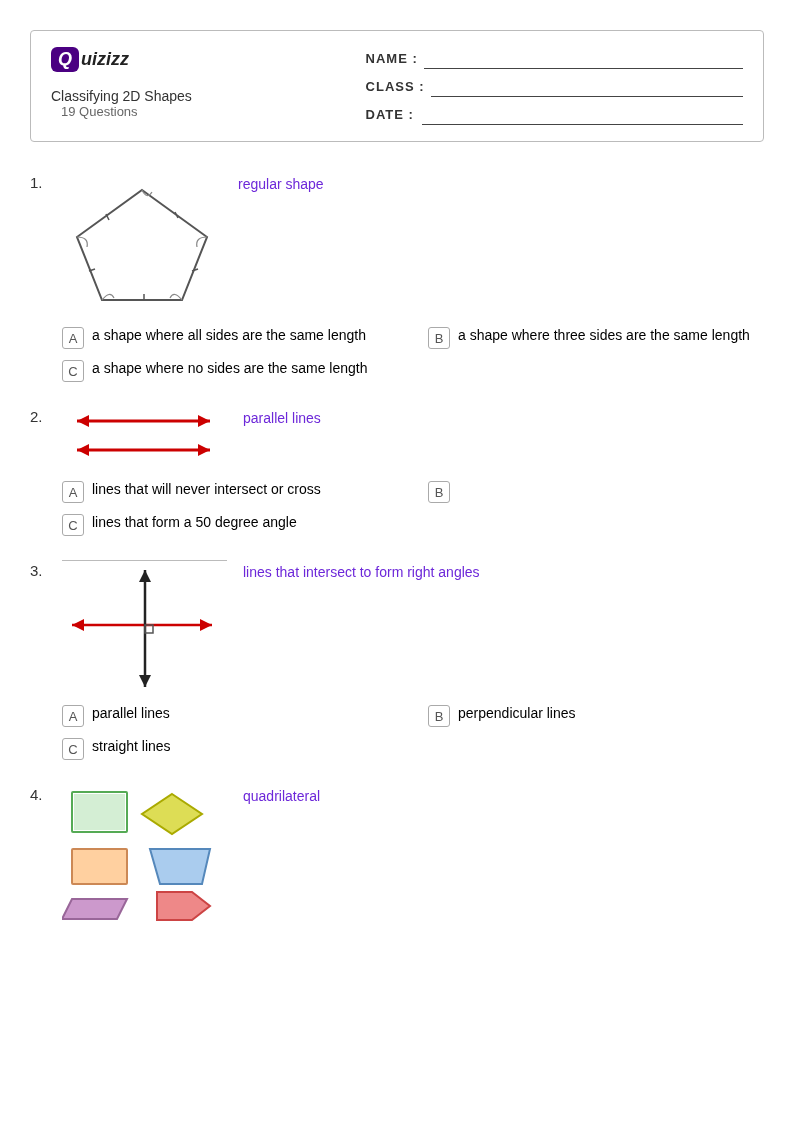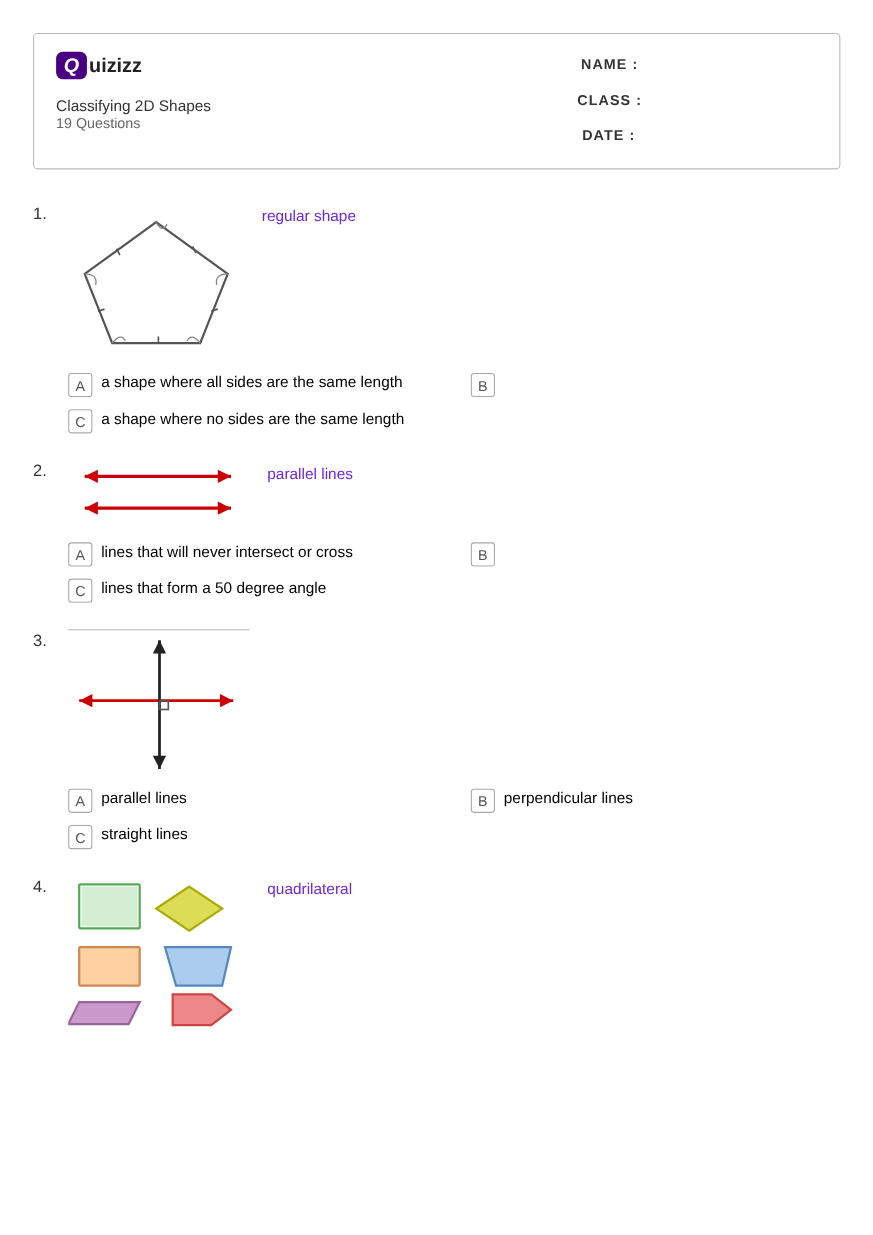--- a/index.html
+++ b/index.html
@@ -43,42 +43,42 @@
       font-size: 18px;
       border-radius: 6px;
       padding: 2px 7px;
       margin-right: 2px;
       font-style: italic;
     }
     .logo-rest {
       font-weight: bold;
       font-size: 18px;
       color: #222;
+      font-style: italic;
     }
     .worksheet-title {
       font-size: 14px;
       font-weight: normal;
       color: #333;
     }
     .worksheet-sub {
       font-size: 13px;
       color: #666;
+      margin-left: 10px;
     }
     .header-right {
       flex: 1.2;
       display: flex;
       flex-direction: column;
       gap: 10px;
       padding-top: 4px;
     }
     .field-row {
       display: flex;
-      align-items: center;
       gap: 6px;
-      flex-direction: column;
     }
     .field-label {
       font-size: 13px;
       font-weight: bold;
       min-width: 50px;
       color: #333;
       letter-spacing: 1px;
     }
     .field-line {
       flex: 1;
@@ -236,20 +236,21 @@
       </div>
       <span class="question-text">regular shape</span>
     </div>
     <div class="options-grid">
       <div class="option-row">
         <div class="option-letter">A</div>
         <span class="option-text">a shape where all sides are the same length</span>
       </div>
       <div class="option-row">
         <div class="option-letter">B</div>
+        <span class="option-text">a shape where three sides are the same length</span>
       </div>
       <div class="option-row option-full">
         <div class="option-letter">C</div>
         <span class="option-text">a shape where no sides are the same length</span>
       </div>
     </div>
   </div>
 
   <div class="question-block">
     <div class="question-row">
@@ -294,20 +295,21 @@
           <polygon points="150,60 138,54 138,66" fill="#cc0000"></polygon>
           <polygon points="10,60 22,54 22,66" fill="#cc0000"></polygon>
 
           <line x1="83" y1="5" x2="83" y2="122" stroke="#222" stroke-width="2.5"></line>
           <polygon points="83,122 77,110 89,110" fill="#222"></polygon>
           <polygon points="83,5 77,17 89,17" fill="#222"></polygon>
 
           <rect x="83" y="60" width="8" height="8" fill="none" stroke="#555" stroke-width="1.5"></rect>
         </svg>
       </div>
+      <span class="question-text">lines that intersect to form right angles</span>
     </div>
     <div class="options-grid">
       <div class="option-row">
         <div class="option-letter">A</div>
         <span class="option-text">parallel lines</span>
       </div>
       <div class="option-row">
         <div class="option-letter">B</div>
         <span class="option-text">perpendicular lines</span>
       </div>

